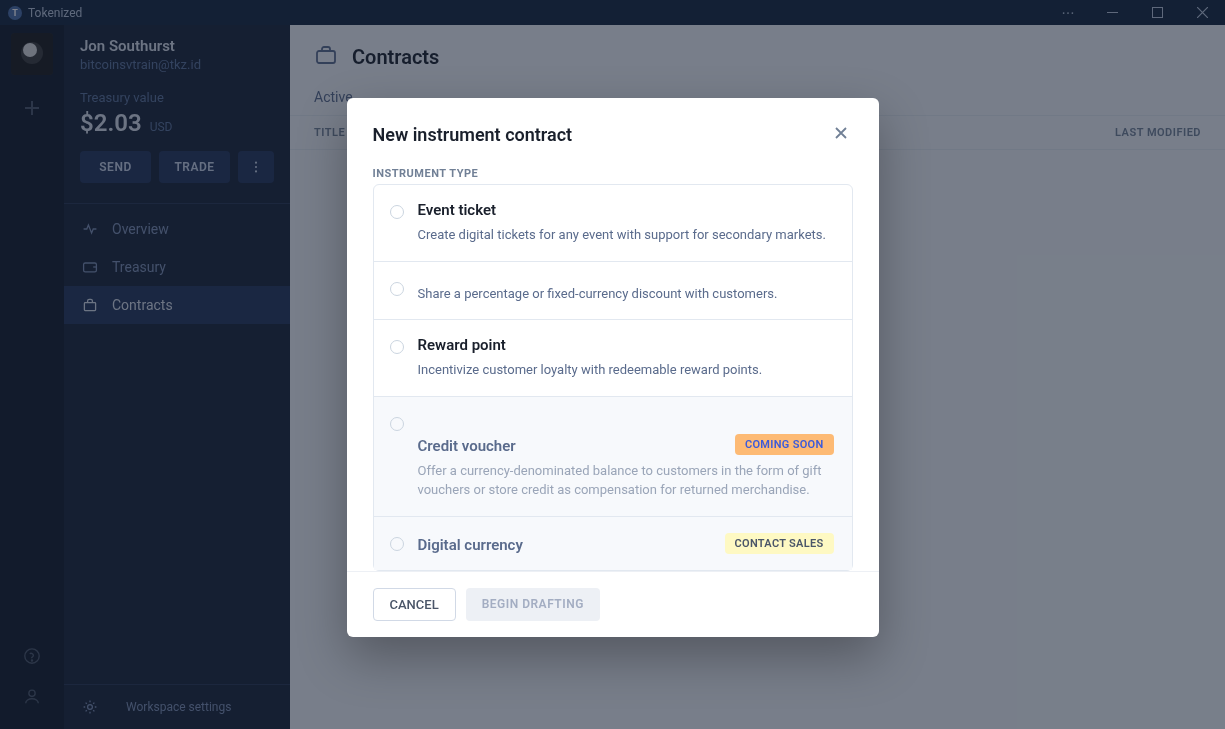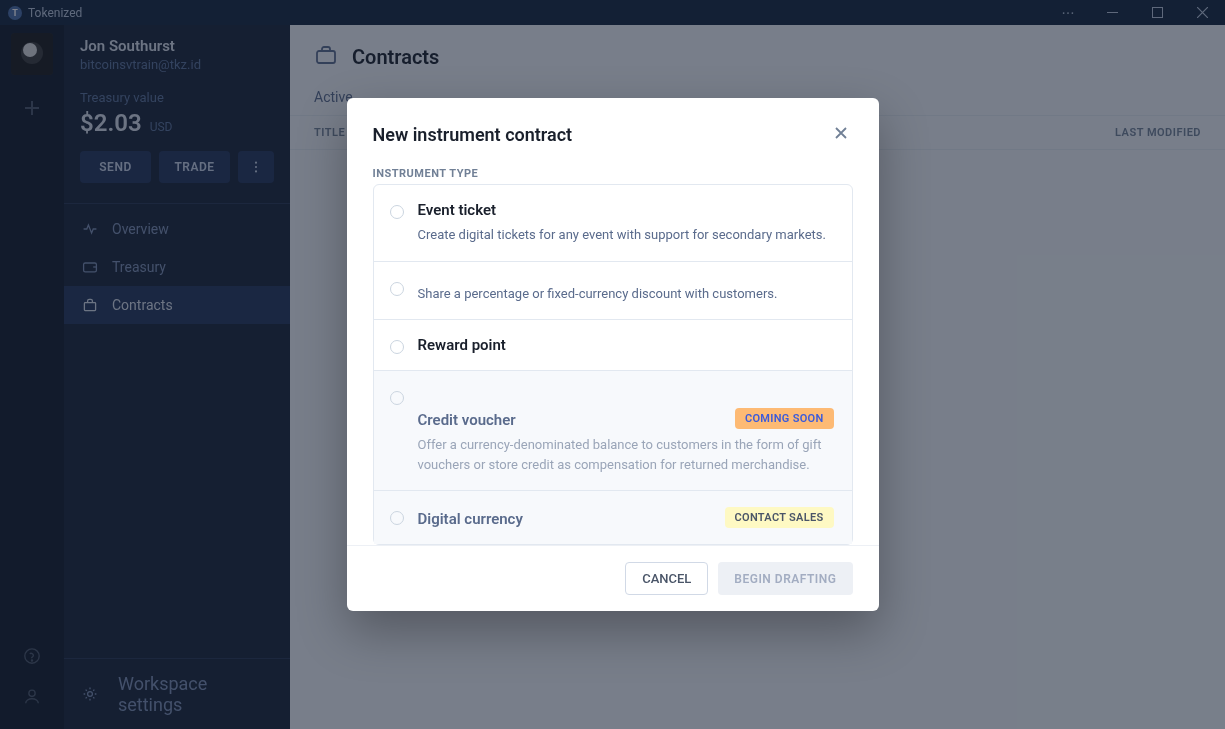--- a/index.html
+++ b/index.html
@@ -34,21 +34,21 @@
 .treasury-amount { color: #d8dee9; font-size: 24px; font-weight: 600; }
 .treasury-currency { color: #5a7199; font-size: 12px; }
 .actions { display: flex; gap: 8px; padding: 0 16px 14px; }
 .action-btn { flex: 1; background: #22345a; border: none; color: #c8d2e6; font-size: 12px; font-weight: 600; padding: 9px 0; border-radius: 4px; cursor: pointer; letter-spacing: 0.5px; }
 .action-more { width: 36px; background: #22345a; border: none; color: #c8d2e6; border-radius: 4px; cursor: pointer; display: flex; align-items: center; justify-content: center; }
 .divider { height: 1px; background: #263450; margin: 6px 0; }
 .nav { flex: 1; }
 .nav-item { display: flex; align-items: center; gap: 14px; padding: 11px 18px; color: #7d8fb3; font-size: 14px; cursor: pointer; }
 .nav-item.active { background: #22345a; color: #d8dee9; }
 .nav-icon { width: 16px; display: flex; justify-content: center; }
-.workspace { display: flex; align-items: center; gap: 20px; padding: 14px 18px; color: #7d8fb3; font-size: 18px; cursor: pointer; border-top: 1px solid #263450; }
+.workspace { display: flex; align-items: center; gap: 28px; padding: 14px 18px; color: #7d8fb3; font-size: 12px; cursor: pointer; border-top: 1px solid #263450; }
 
 
 .main { flex: 1; background: #f2f4f8; display: flex; flex-direction: column; }
 .main-header { padding: 18px 24px; display: flex; align-items: center; justify-content: space-between; }
 .main-title-wrap { display: flex; align-items: center; gap: 14px; }
 .main-icon { color: #5a6b8c; }
 .main-title { font-size: 20px; font-weight: 600; color: #1a202c; }
 .new-btn { background: #fff; border: 1px solid #d1d9e6; color: #4a5568; font-size: 12px; font-weight: 600; padding: 8px 14px; border-radius: 4px; cursor: pointer; letter-spacing: 0.5px; }
 .tabs-row { padding: 0 24px; color: #5a6b8c; font-size: 14px; }
 .table-header { border-top: 1px solid #e2e8f0; border-bottom: 1px solid #e2e8f0; padding: 10px 24px; display: flex; justify-content: space-between; color: #718096; font-size: 11px; font-weight: 600; letter-spacing: 0.5px; margin-top: 10px; }
@@ -70,21 +70,21 @@
 .option.disabled { background: #f7f9fc; }
 .option.disabled .option-title { color: #5a6b8c; }
 .option.disabled .option-desc { color: #9aa5b8; }
 .radio { position: absolute; left: 16px; top: 20px; width: 14px; height: 14px; border: 1.5px solid #cbd5e0; border-radius: 50%; }
 .option-head { display: flex; align-items: flex-end; justify-content: space-between; }
 .option-title { font-size: 15px; font-weight: 600; color: #1a202c; }
 .option-desc { font-size: 13px; color: #5a6b8c; margin-top: 6px; line-height: 1.5; }
 .badge { font-size: 11px; font-weight: 600; padding: 4px 10px; border-radius: 4px; letter-spacing: 0.3px; }
 .badge-blue { background: #fdba74; color: #3b5bdb; margin-top: 21px; }
 .badge-gray { background: #fef9c3; color: #4a5568; }
-.modal-footer { padding: 16px 26px; display: flex; justify-content: flex-end; gap: 10px; border-top: 1px solid #edf0f5; }
+.modal-footer { padding: 16px 26px; display: flex; gap: 10px; border-top: 1px solid #edf0f5; }
 .btn-cancel { background: #fff; border: 1px solid #d1d9e6; color: #4a5568; font-size: 13px; font-weight: 500; padding: 8px 16px; border-radius: 4px; cursor: pointer; }
 .btn-primary { background: #edf0f5; border: none; color: #a3adc2; font-size: 12px; font-weight: 600; padding: 9px 16px; border-radius: 4px; cursor: pointer; letter-spacing: 0.5px; }
 </style>
 </head>
 <body>
 
 <div class="titlebar">
   <div class="titlebar-left">
     <span class="titlebar-logo">T</span>
     <span>Tokenized</span>
@@ -250,20 +250,21 @@
         </div>
         <div class="option">
           <span class="radio"></span>
           <div class="option-desc">Share a percentage or fixed-currency discount with customers.</div>
         </div>
         <div class="option">
           <span class="radio"></span>
           <div class="option-head">
               <span class="option-title">Reward point</span>
             </div>
+          <div class="option-desc">Incentivize customer loyalty with redeemable reward points.</div>
         </div>
         <div class="option disabled">
           <span class="radio"></span>
           <div class="option-head">
             <span class="option-title">Credit voucher</span>
             <span class="badge badge-blue">COMING SOON</span>
           </div>
           <div class="option-desc">Offer a currency-denominated balance to customers in the form of gift vouchers or store credit as compensation for returned merchandise.</div>
         </div>
         <div class="option disabled">

